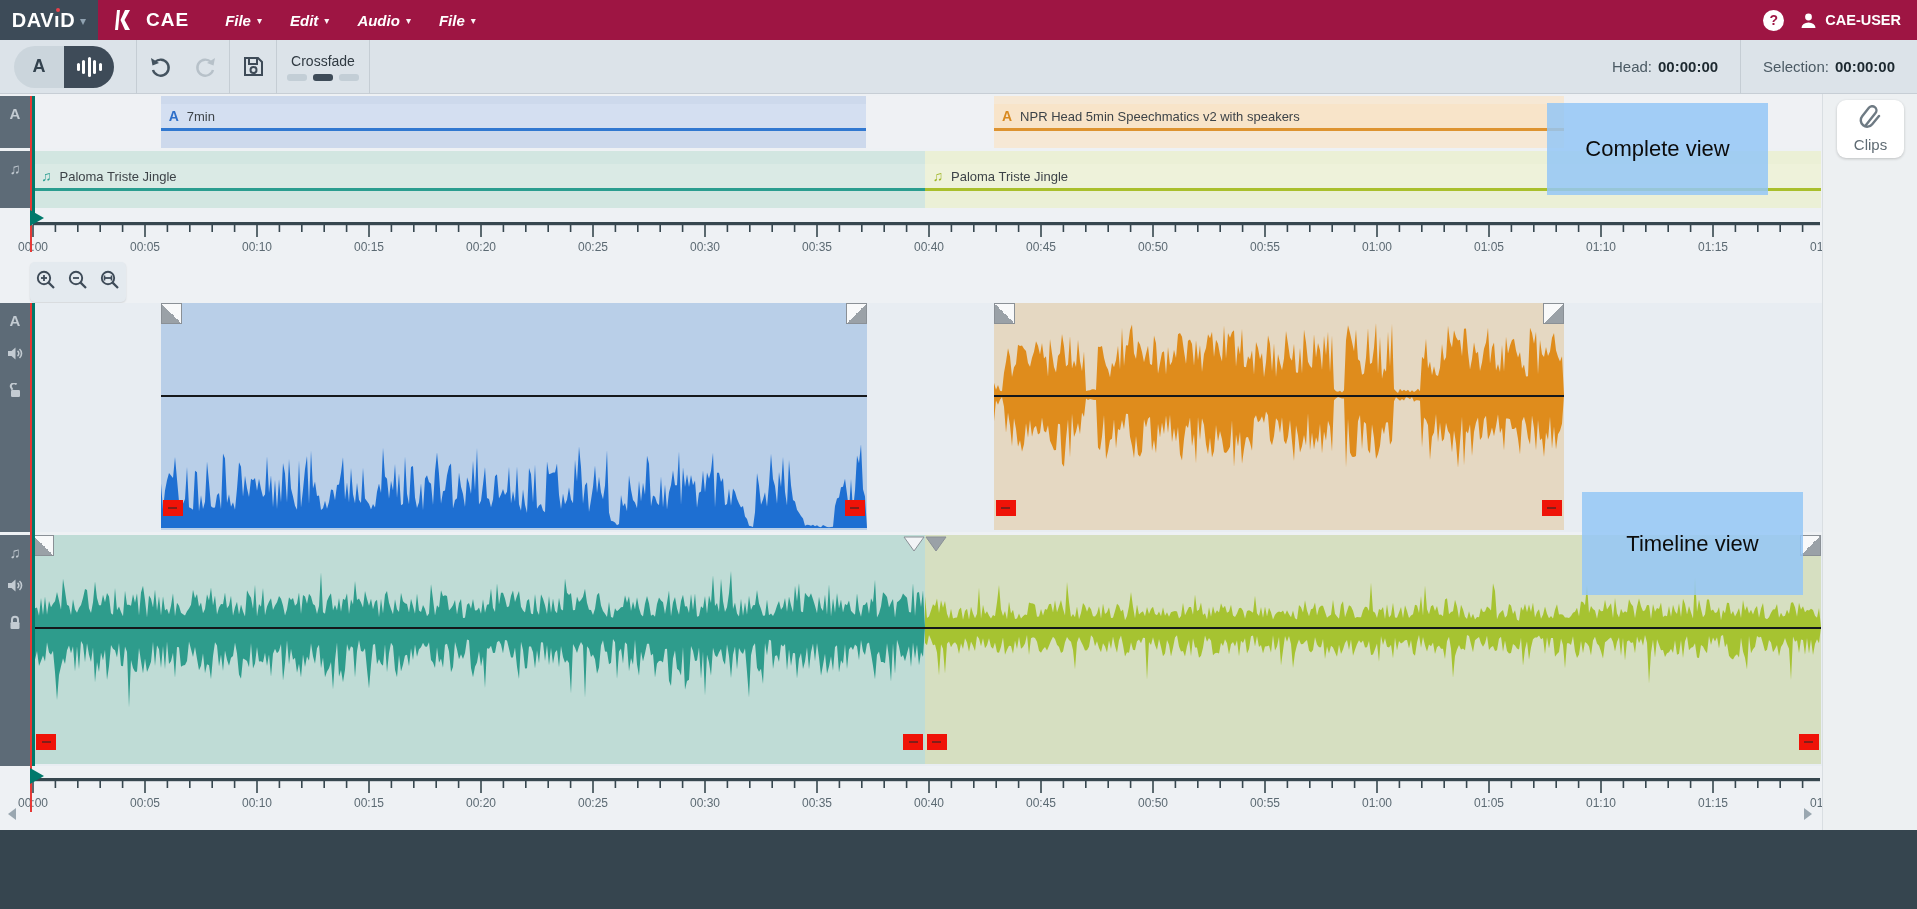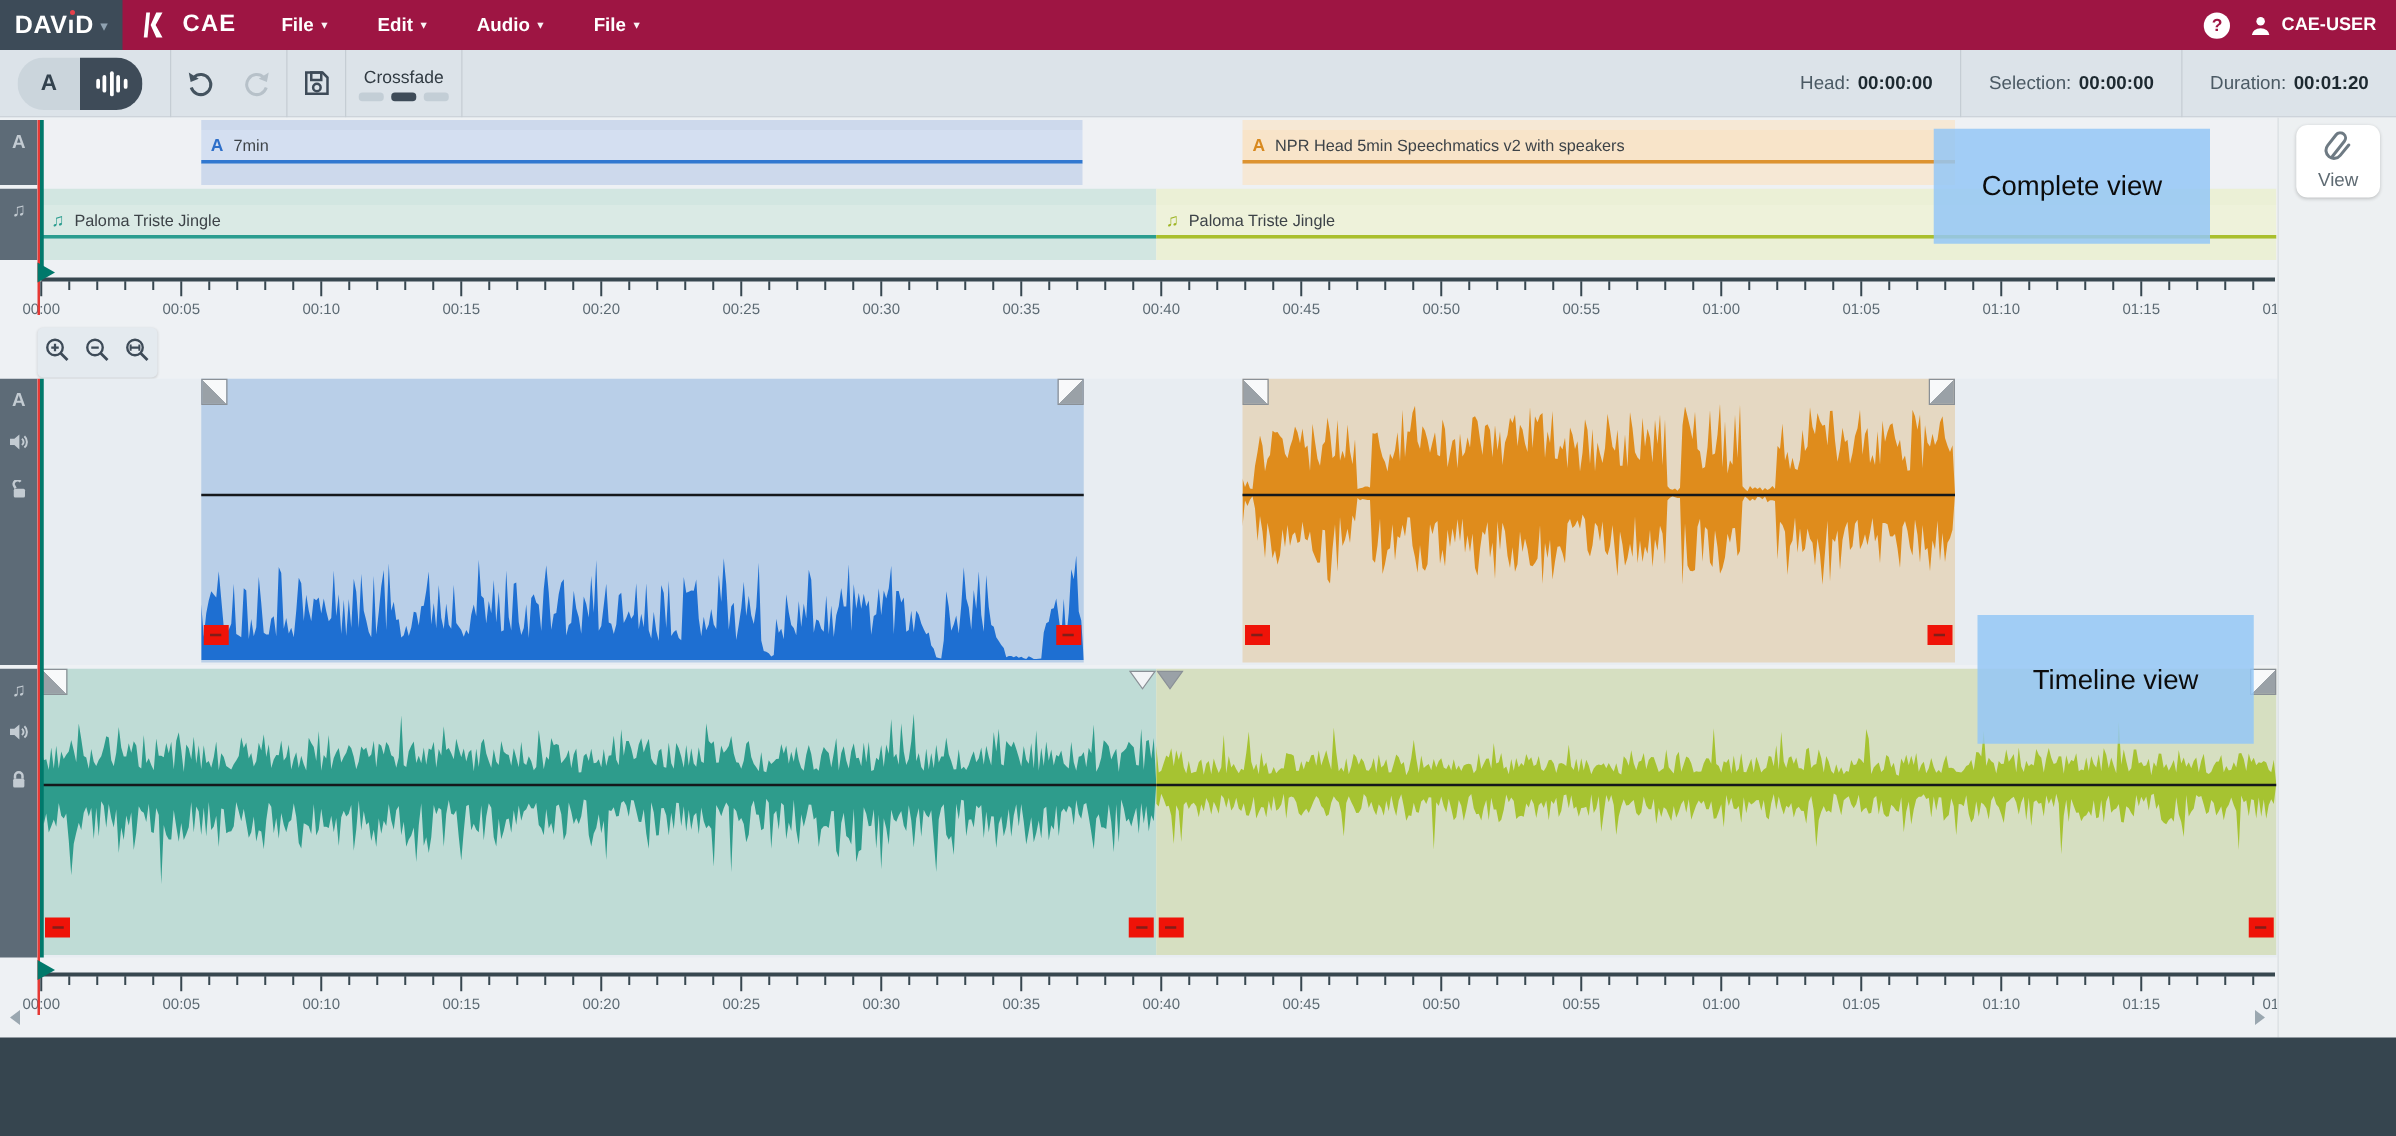--- a/index.html
+++ b/index.html
@@ -9,21 +9,21 @@
 
   
   .menubar{position:absolute;left:0;top:0;width:1917px;height:40px;background:#9e1543;display:flex;align-items:center;}
   .logoblock{width:98px;height:40px;background:#3d4b58;display:flex;align-items:center;justify-content:center;gap:5px;flex:none;}
   .logotext{color:#fff;font-weight:bold;font-size:20px;letter-spacing:.5px;position:relative;}
   .logotext .idot{position:relative;}
   .logotext .idot::before{content:"";position:absolute;left:1.5px;top:-1px;width:4.5px;height:4.5px;border-radius:50%;background:#e8404a;}
   .logochev{color:#90a2b1;font-size:12px;margin-top:2px;}
   .brandmark{margin-left:12px;display:flex;align-items:center;flex:none;}
   .appname{color:#fff;font-weight:bold;font-size:19px;letter-spacing:1px;margin-left:10px;margin-right:26px;}
-  .menus{display:flex;align-items:center;gap:20px;}
+  .menus{display:flex;align-items:center;gap:8px;font-style:italic;}
   .menu-item{color:#fff;font-weight:bold;font-size:15px;padding:6px 10px;display:flex;align-items:center;gap:6px;cursor:default;}
   .menu-item .chev{font-size:10px;opacity:.95;margin-top:1px;}
   .menubar-right{margin-left:auto;display:flex;align-items:center;gap:16px;padding-right:16px;}
   .help-icon{width:21px;height:21px;border-radius:50%;background:#fff;color:#9e1543;font-weight:bold;font-size:14px;
              display:flex;align-items:center;justify-content:center;}
   .user{display:flex;align-items:center;gap:8px;color:#fff;font-weight:bold;font-size:14.5px;}
 
   
   .toolbar{position:absolute;left:0;top:40px;width:1917px;height:54px;background:#dce3e9;border-bottom:1px solid #c7ced5;display:flex;align-items:center;}
   .tb-sep{width:1px;height:54px;background:#c5cdd4;flex:none;}
@@ -177,24 +177,20 @@
     </div>
     <div class="tb-sep"></div>
     <div class="tb-right">
       <div class="tb-time" style="border-left:none">
         <span>Head:</span>
           <b>00:00:00</b>
       </div>
       <div class="tb-time">
         <span>Selection:</span>
           <b>00:00:00</b>
-      </div>
-      <div class="tb-time">
-        <span>Duration:</span>
-          <b>00:01:20</b>
       </div>
     </div>
   </div>
 
   <div class="work" id="work">
       <div class="rail" style="top: 2px; height: 52px;">
         <span class="ric">A</span>
       </div>
       <div class="rail" style="top: 57px; height: 57px;">
         <span class="ric">♫</span>
@@ -557,21 +553,21 @@
       <div class="ph-arrow" style="left: 30px; top: 674px; border-left-color: rgb(0, 121, 107);"></div>
       <div class="scroll-arrow left" style="left: 8px; top: 714px;"></div>
       <div class="scroll-arrow right" style="left: 1804px; top: 714px;"></div>
     </div>
 
   <aside class="rightpanel">
     <div class="clipscard">
       <svg width="26" height="28" viewBox="0 0 26 28">
         <path d="M8 20 L17.5 8 a4.2 4.2 0 0 0 -6.6 -5.2 L4.2 11.3 a6.4 6.4 0 0 0 10 8 L21 11" fill="none" stroke="#6e7a83" stroke-width="2.4" stroke-linecap="round"></path>
       </svg>
-      <span>View</span>
+      <span>Clips</span>
     </div>
   </aside>
 
   <div class="anno" style="left:1547px;top:103px;width:221px;height:92px;">Complete view</div>
   <div class="anno" style="left:1582px;top:492px;width:221px;height:103px;">Timeline view</div>
 
   <div class="transport">
 
     <div class="meter" id="meter"></div>
 

